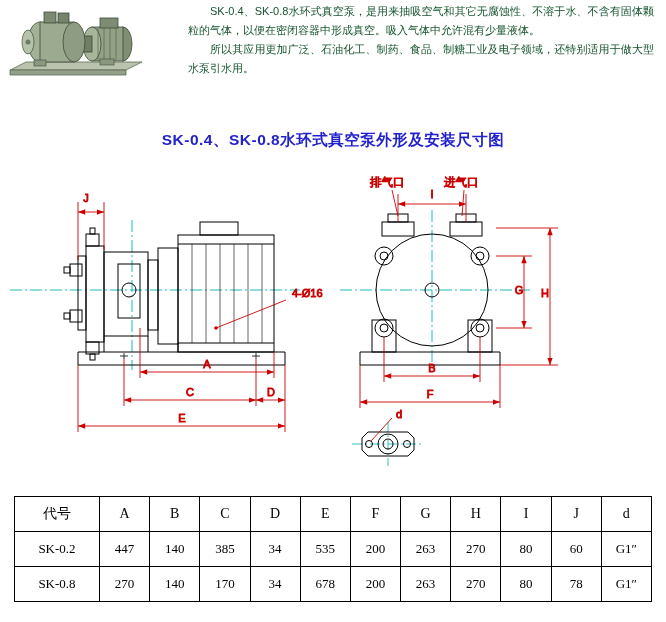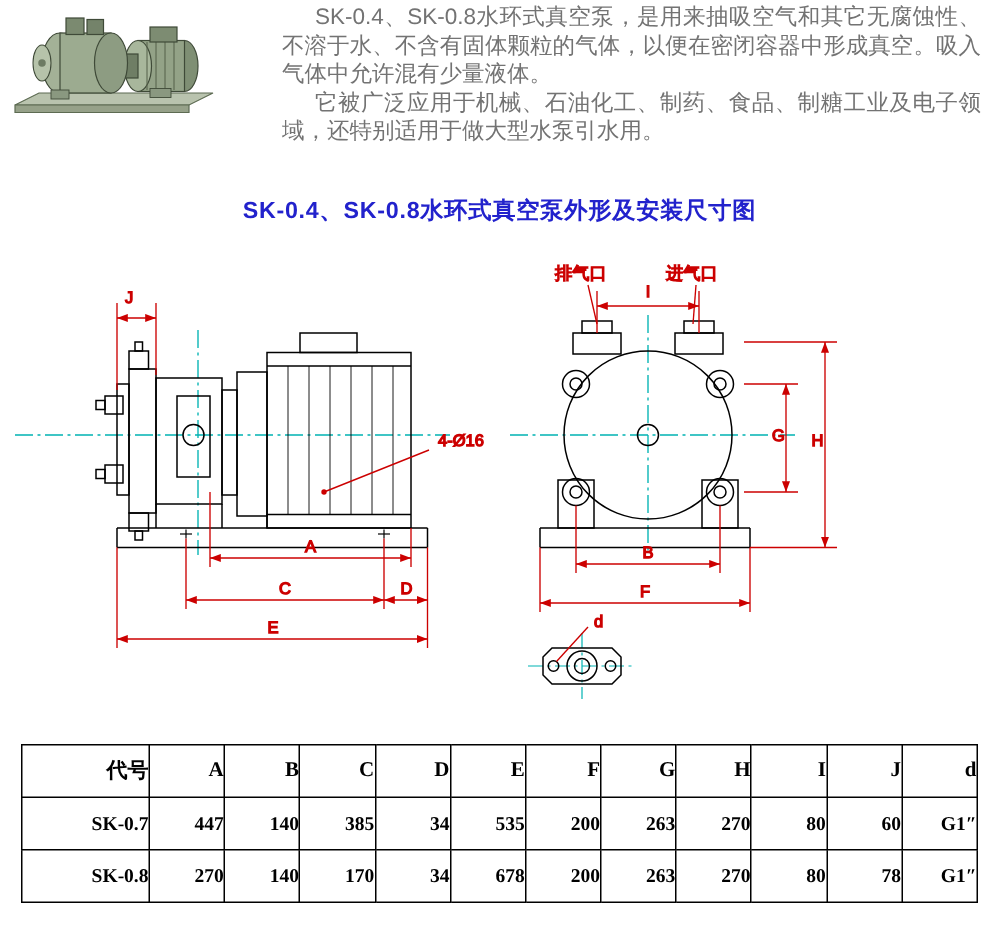--- a/index.html
+++ b/index.html
@@ -29,23 +29,23 @@
     left: 4px;
     top: 4px;
     width: 145px;
     height: 80px;
   }
   .desc {
     position: absolute;
     left: 188px;
     top: 2px;
     width: 466px;
-    font-size: 15px;
+    font-size: 11px;
     line-height: 19px;
-    color: #737373;
+    color: #14532d;
     text-align: justify;
   }
   .desc p {
     margin: 0;
     text-indent: 0;
   }
   .desc p.ind {
     text-indent: 22px;
   }
 
@@ -80,23 +80,23 @@
     width: 638px;
   }
   table.spec {
     border-collapse: collapse;
     width: 638px;
     table-layout: fixed;
   }
   table.spec td, table.spec th {
     border: 1px solid #000;
     height: 34px;
-    text-align: right;
+    text-align: center;
     font-size: 13px;
-    font-weight: bold;
+    font-weight: normal;
     font-family: "Liberation Serif", serif;
     padding: 0;
   }
   table.spec thead th {
     font-size: 14px;
   }
   table.spec td.code, table.spec th.code {
     width: 84px;
   }
 </style>
@@ -137,21 +137,21 @@
       <ellipse cx="24" cy="38" rx="6" ry="12" fill="#b6c3aa" stroke="#3f4a38" stroke-width="0.7"></ellipse>
       <circle cx="24" cy="38" r="2.5" fill="#6d7b63"></circle>
 
       <rect x="30" y="56" width="12" height="6" fill="#8a9880" stroke="#3f4a38" stroke-width="0.6"></rect>
       <rect x="96" y="55" width="14" height="6" fill="#8a9880" stroke="#3f4a38" stroke-width="0.6"></rect>
     </svg>
   </div>
 
   <div class="desc">
     <p class="ind">SK-0.4、SK-0.8水环式真空泵，是用来抽吸空气和其它无腐蚀性、不溶于水、不含有固体颗粒的气体，以便在密闭容器中形成真空。吸入气体中允许混有少量液体。</p>
-    <p class="ind">它被广泛应用于机械、石油化工、制药、食品、制糖工业及电子领域，还特别适用于做大型水泵引水用。</p>
+    <p class="ind">所以其应用更加广泛、石油化工、制药、食品、制糖工业及电子领域，还特别适用于做大型水泵引水用。</p>
   </div>
 </div>
 
 <div class="title">SK-0.4、SK-0.8水环式真空泵外形及安装尺寸图</div>
 
 <div class="drawing">
 <svg width="666" height="330" viewBox="0 0 666 330" xmlns="http://www.w3.org/2000/svg" font-family="Liberation Sans, sans-serif">
   <defs>
     <marker id="ar" markerWidth="9" markerHeight="9" refX="8" refY="3" orient="auto" markerUnits="strokeWidth">
       <path d="M0,0 L8,3 L0,6 z" fill="#cc0000"></path>
@@ -342,21 +342,21 @@
         <th>F</th>
         <th>G</th>
         <th>H</th>
         <th>I</th>
         <th>J</th>
         <th>d</th>
       </tr>
     </thead>
     <tbody>
       <tr>
-        <td class="code">SK-0.7</td>
+        <td class="code">SK-0.2</td>
         <td>447</td>
         <td>140</td>
         <td>385</td>
         <td>34</td>
         <td>535</td>
         <td>200</td>
         <td>263</td>
         <td>270</td>
         <td>80</td>
         <td>60</td>

